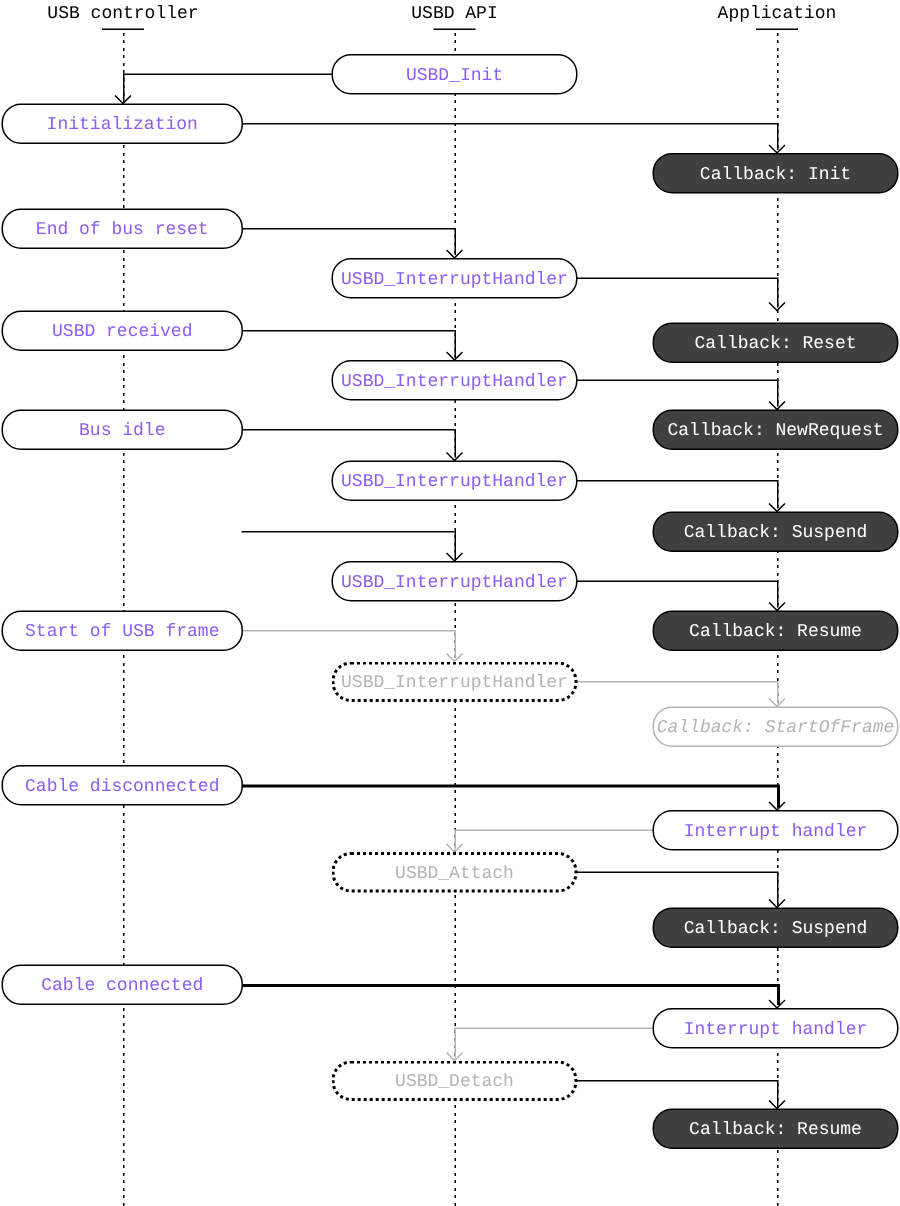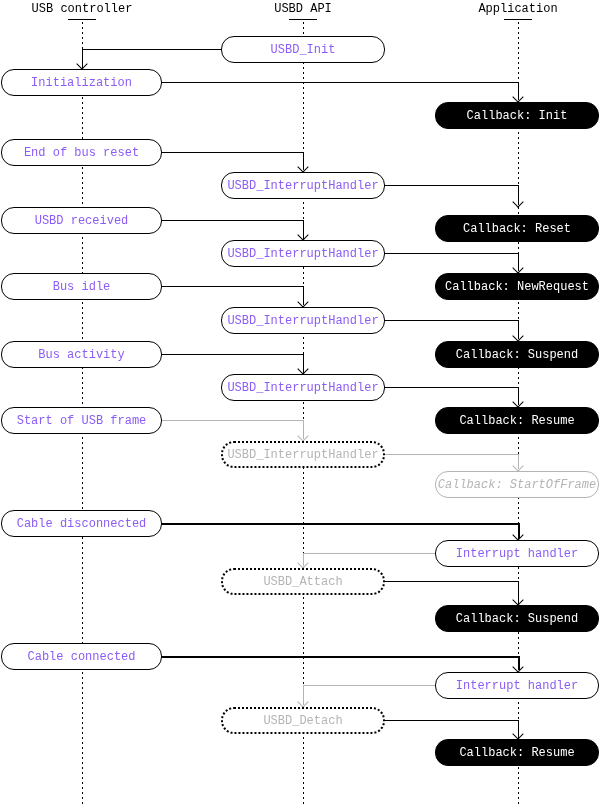--- a/index.html
+++ b/index.html
@@ -17,21 +17,21 @@
     position:absolute;width:1px;
     background:repeating-linear-gradient(to bottom,#000 0 2px,transparent 2px 5px);
   }
   .node{
     position:absolute;height:27px;box-sizing:border-box;
     display:flex;align-items:center;justify-content:center;
     font-size:12px;white-space:nowrap;overflow:hidden;
     border-radius:13px;background:#ffffff;
   }
   .node.plain{border:1px solid #000;color:#8b5cf6;}
-  .node.callback{background:#000000;border:1px solid #000;color:#fff;}
+  .node.callback{background:#404040;border:1px solid #000;color:#fff;}
   .node.ghost-dotted{border:2px dotted #000;color:#b4b4b4;}
   .node.ghost{border:1px solid #b4b4b4;color:#b4b4b4;font-style:italic;}
   .h-line,.v-line{position:absolute;background:#000;}
   .h-line.gray,.v-line.gray{background:#b4b4b4;}
   .arrow-head{
     position:absolute;width:7px;height:7px;
     border-right:1px solid #000;border-bottom:1px solid #000;
     transform:rotate(45deg);
   }
   .arrow-head.gray{border-color:#b4b4b4;}
@@ -107,21 +107,20 @@
     <div class="node plain" style="left: 1px; top: 69px; width: 161px;">Initialization</div>
     <div class="node callback" style="left: 435px; top: 102px; width: 164px;">Callback: Init</div>
     <div class="node plain" style="left: 1px; top: 139px; width: 161px;">End of bus reset</div>
     <div class="node plain" style="left: 221px; top: 172px; width: 164px;">USBD_InterruptHandler</div>
     <div class="node plain" style="left: 1px; top: 207px; width: 161px;">USBD received</div>
     <div class="node callback" style="left: 435px; top: 215px; width: 164px;">Callback: Reset</div>
     <div class="node plain" style="left: 221px; top: 240px; width: 164px;">USBD_InterruptHandler</div>
     <div class="node plain" style="left: 1px; top: 273px; width: 161px;">Bus idle</div>
     <div class="node callback" style="left: 435px; top: 273px; width: 164px;">Callback: NewRequest</div>
     <div class="node plain" style="left: 221px; top: 307px; width: 164px;">USBD_InterruptHandler</div>
-    <div class="node plain" style="left: 1px; top: 341px; width: 161px;">Bus activity</div>
     <div class="node callback" style="left: 435px; top: 341px; width: 164px;">Callback: Suspend</div>
     <div class="node plain" style="left: 221px; top: 374px; width: 164px;">USBD_InterruptHandler</div>
     <div class="node plain" style="left: 1px; top: 407px; width: 161px;">Start of USB frame</div>
     <div class="node callback" style="left: 435px; top: 407px; width: 164px;">Callback: Resume</div>
     <div class="node ghost-dotted" style="left: 221px; top: 441px; width: 164px;">USBD_InterruptHandler</div>
     <div class="node ghost" style="left: 435px; top: 471px; width: 164px;">Callback: StartOfFrame</div>
     <div class="node plain" style="left: 1px; top: 510px; width: 161px;">Cable disconnected</div>
     <div class="node plain" style="left: 435px; top: 540px; width: 164px;">Interrupt handler</div>
     <div class="node ghost-dotted" style="left: 221px; top: 568px; width: 164px;">USBD_Attach</div>
     <div class="node callback" style="left: 435px; top: 605px; width: 164px;">Callback: Suspend</div>

